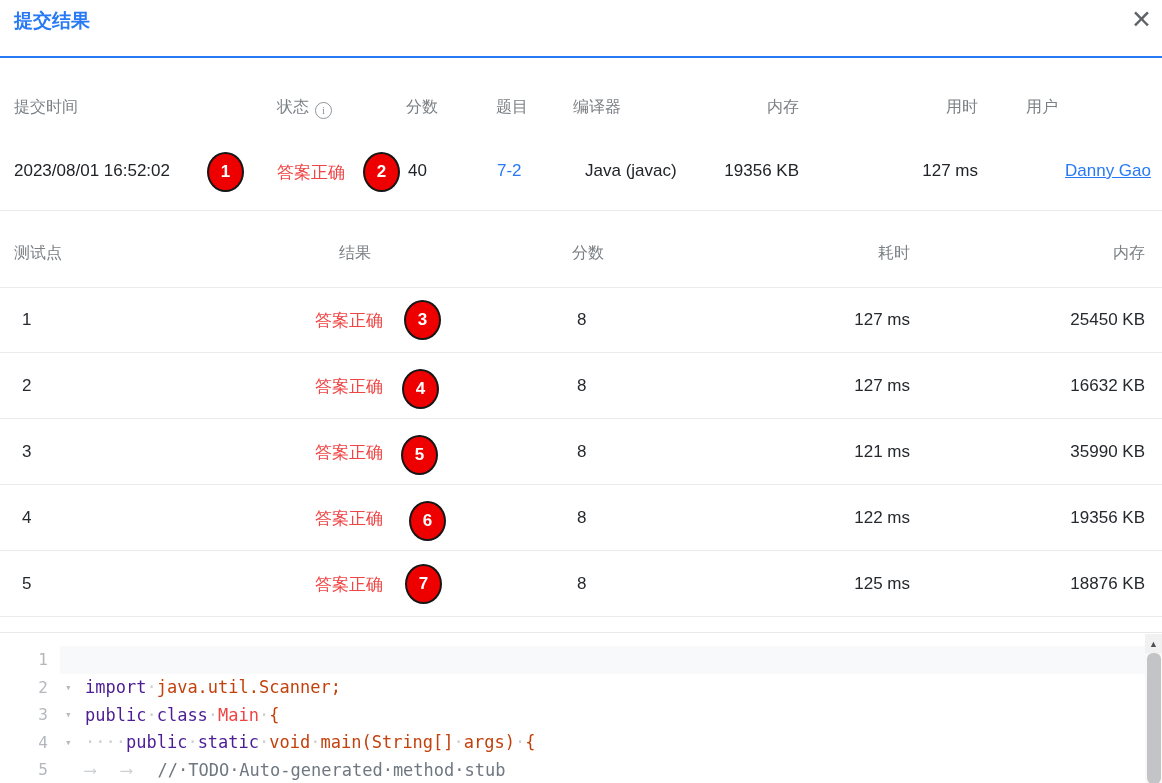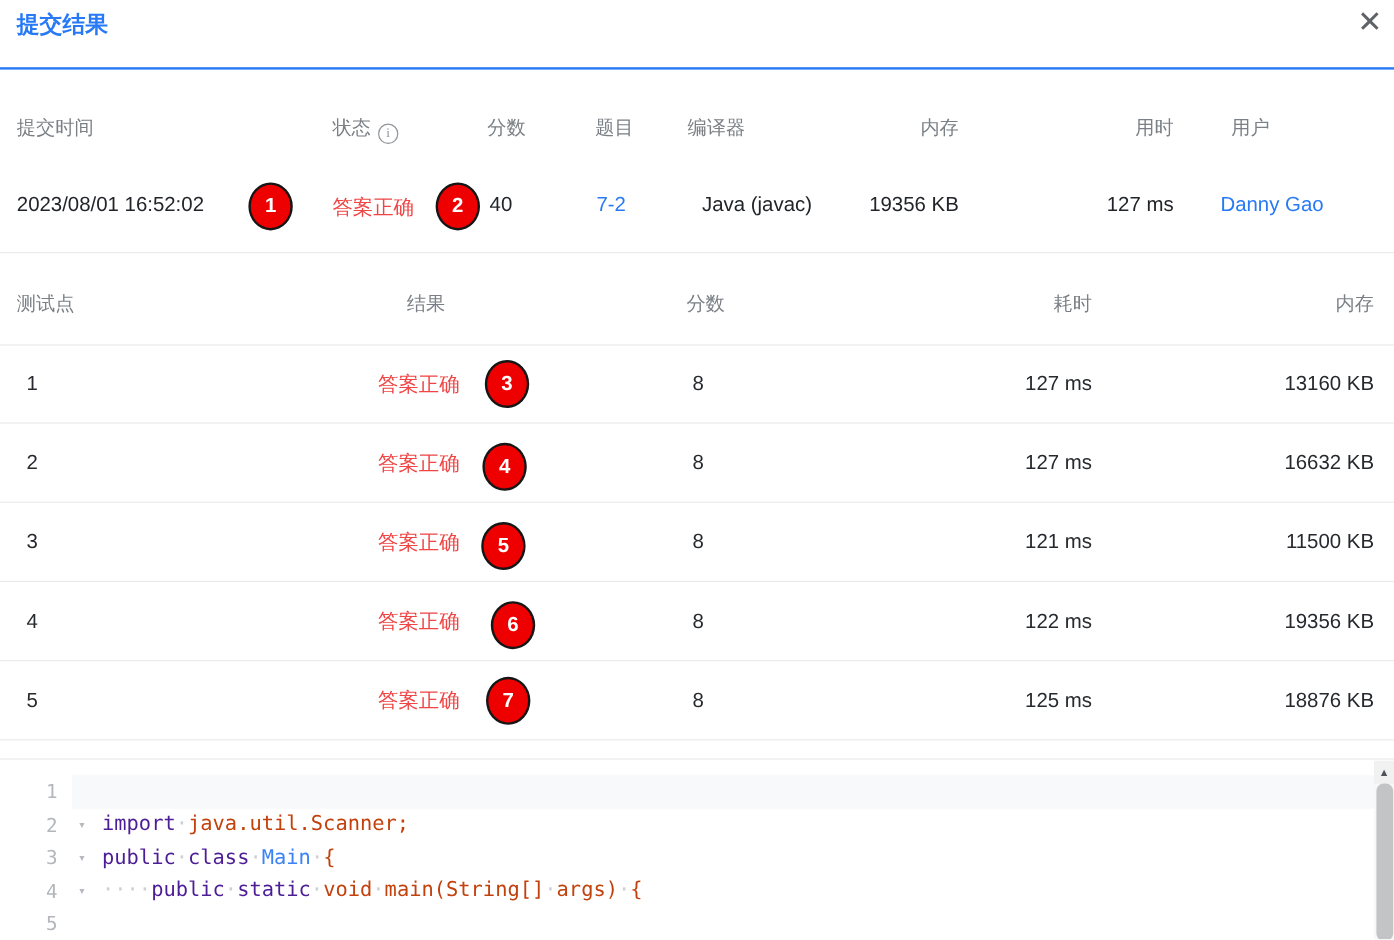--- a/index.html
+++ b/index.html
@@ -19,21 +19,21 @@
              align-items:center;justify-content:center;font-size:11px;line-height:1;margin-left:6px;
              vertical-align:-2px;color:#90959a;font-family:"Liberation Serif",serif;}
   .sv{position:absolute;top:161px;font-size:17px;color:#212428;white-space:nowrap;}
   .sv-time{left:14px}
   .sv-status{left:277px;color:#f04545;}
   .sv-score{left:408px}
   .sv-problem{left:497px;color:#2779f6;cursor:pointer;}
   .sv-compiler{left:585px}
   .sv-memory{right:363px}
   .sv-duration{right:184px}
-  .sv-user{left:1017px;color:#2779f6;cursor:pointer;}
+  .sv-user{left:1065px;color:#2779f6;cursor:pointer;text-decoration:underline;}
 
   .sep{position:absolute;left:0;width:1162px;height:1px;background:#e9ebee;}
   .sep-1{top:210px}.sep-2{top:287px}
 
   
   .dh{position:absolute;top:243px;font-size:16px;color:#7b8086;white-space:nowrap;}
   .dh-testpoint{left:14px}.dh-result{left:339px}.dh-score{left:572px}
   .dh-time{right:252px}.dh-memory{right:17px}
 
   .trow{position:absolute;left:0;width:1162px;height:66px;border-bottom:1px solid #e9ebee;box-sizing:border-box;}
@@ -58,21 +58,21 @@
   .code-panel{position:absolute;left:0;top:632px;width:1162px;height:151px;border-top:1px solid #e7e9ec;
               box-sizing:border-box;background:#fff;overflow:hidden;}
   .active-line{position:absolute;left:60px;right:17px;top:13px;height:28px;background:#f7f9fb;}
   .code-lines{position:absolute;left:0;top:13px;right:17px;
               font-family:"DejaVu Sans Mono","Liberation Mono",monospace;font-size:17px;}
   .code-line{display:flex;align-items:center;height:27.5px;position:relative;z-index:2;}
   .gutter{width:48px;text-align:right;color:#b3b7bb;flex:none;font-size:16px;}
   .fold{width:37px;flex:none;color:#b6babe;font-size:11px;padding-left:17px;box-sizing:border-box;cursor:pointer;}
   .code-text{white-space:pre;}
   .tok-kw{color:#4c1d95}
-  .tok-ty{color:#3b82f6}
+  .tok-ty{color:#ef4444}
   .tok-pl{color:#c2410c}
   .tok-ws{color:#ccd0d4}
   .tok-cm{color:#6f7780}
   .tok-tab{color:#ccd0d4;letter-spacing:26px;}
 
   
   .scrollbar{position:absolute;top:1px;right:0;width:17px;height:150px;background:#f8f8f8;z-index:5;}
   .sb-btn{height:19px;background:#f1f1f1;display:flex;align-items:center;justify-content:center;
           color:#4e5256;font-size:9px;cursor:pointer;}
   .sb-thumb{position:absolute;top:19px;left:2px;right:1px;bottom:0;background:#c2c4c6;border-radius:6px;cursor:pointer;}
@@ -114,35 +114,35 @@
   <div class="dh dh-time">耗时</div>
   <div class="dh dh-memory">内存</div>
 
   <div class="sep sep-2"></div>
 
   <div class="trow trow-0">
     <span class="tc tc-testpoint">1</span>
     <span class="tc tc-result">答案正确</span>
     <span class="tc tc-score">8</span>
     <span class="tc tc-time">127 ms</span>
-    <span class="tc tc-memory">13160 KB</span>
+    <span class="tc tc-memory">25450 KB</span>
   </div>
   <div class="trow trow-1">
     <span class="tc tc-testpoint">2</span>
     <span class="tc tc-result">答案正确</span>
     <span class="tc tc-score">8</span>
     <span class="tc tc-time">127 ms</span>
     <span class="tc tc-memory">16632 KB</span>
   </div>
   <div class="trow trow-2">
     <span class="tc tc-testpoint">3</span>
     <span class="tc tc-result">答案正确</span>
     <span class="tc tc-score">8</span>
     <span class="tc tc-time">121 ms</span>
-    <span class="tc tc-memory">11500 KB</span>
+    <span class="tc tc-memory">35990 KB</span>
   </div>
   <div class="trow trow-3">
     <span class="tc tc-testpoint">4</span>
     <span class="tc tc-result">答案正确</span>
     <span class="tc tc-score">8</span>
     <span class="tc tc-time">122 ms</span>
     <span class="tc tc-memory">19356 KB</span>
   </div>
   <div class="trow trow-4">
     <span class="tc tc-testpoint">5</span>
@@ -171,20 +171,21 @@
         <span class="code-text"><span class="tok-kw">public</span><span class="tok-ws">·</span><span class="tok-kw">class</span><span class="tok-ws">·</span><span class="tok-ty">Main</span><span class="tok-ws">·</span><span class="tok-pl">{</span></span>
       </div>
       <div class="code-line">
         <span class="gutter">4</span>
         <span class="fold">▾</span>
         <span class="code-text"><span class="tok-ws">····</span><span class="tok-kw">public</span><span class="tok-ws">·</span><span class="tok-kw">static</span><span class="tok-ws">·</span><span class="tok-pl">void</span><span class="tok-ws">·</span><span class="tok-pl">main(String[]</span><span class="tok-ws">·</span><span class="tok-pl">args)</span><span class="tok-ws">·</span><span class="tok-pl">{</span></span>
       </div>
       <div class="code-line">
         <span class="gutter">5</span>
         <span class="fold"></span>
+        <span class="code-text"><span class="tok-tab">⟶⟶</span><span class="tok-cm">//·TODO·Auto-generated·method·stub</span></span>
       </div>
     </div>
     <div class="scrollbar">
       <div class="sb-btn">▲</div>
       <div class="sb-thumb"></div>
     </div>
   </div>
 
   <div class="badge badge-1">1</div>
   <div class="badge badge-2">2</div>

